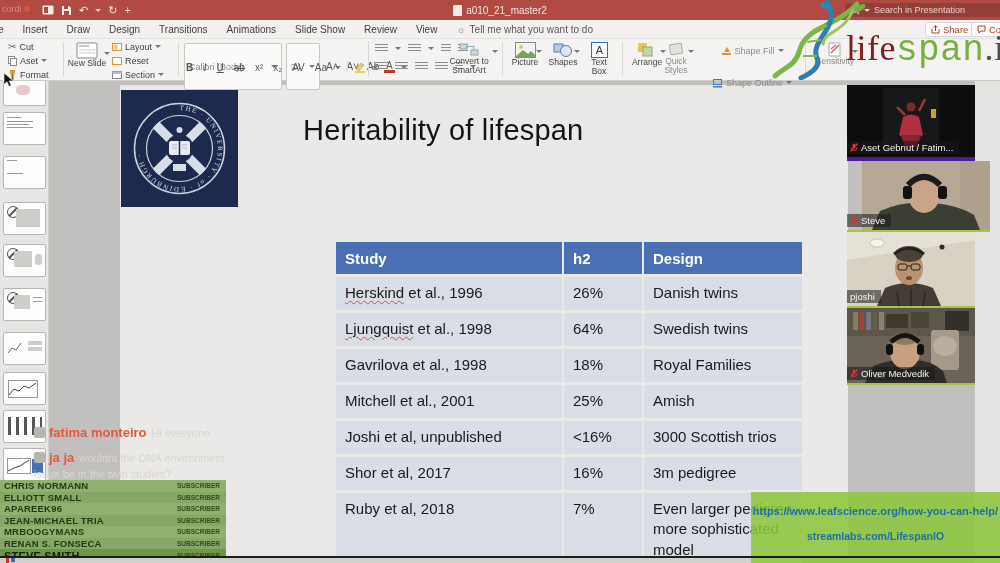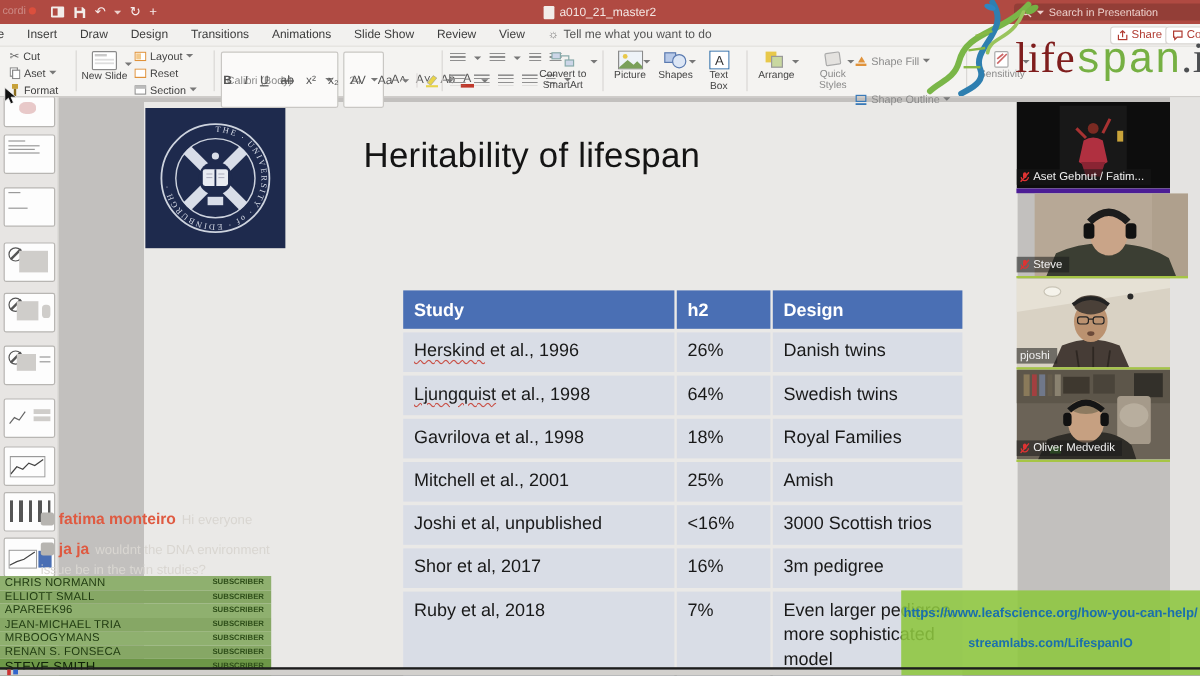--- a/index.html
+++ b/index.html
@@ -71,21 +71,21 @@
   
   .chat{left:34px;top:424px;width:200px;z-index:30;font-size:11px;line-height:1.4;}
   .chatmsg{margin-bottom:7px;}
   .chatbadge{display:inline-block;width:11px;height:11px;background:#b7b5b1;border-radius:2px;margin-right:4px;vertical-align:-1px;}
   .chatname{font-weight:bold;font-size:13px;color:#df5a41;margin-right:5px;}
   .chattext{color:#d9d6d1;}
 
   
   .subs{left:0;top:480px;width:226px;z-index:32;}
   .subrow{height:11.5px;display:flex;align-items:center;justify-content:space-between;padding:0 6px 0 4px;}
-  .subname{font-size:9.5px;font-weight:normal;color:#1f3a10;letter-spacing:.2px;}
+  .subname{font-size:9.5px;font-weight:bold;color:#1f3a10;letter-spacing:.2px;}
   .subbadge{font-size:6.5px;font-weight:bold;color:#2f4f1a;}
   .sub-a{background:#8fb06f;}
   .sub-b{background:#86a765;}
   .sub-steve{background:#6d9747;height:13.5px;}
   .sub-steve .subname{font-size:11px;color:#0f2208;}
 
   
   .greenov{left:751px;top:492px;width:249px;height:71px;background:rgba(141,198,63,.88);z-index:35;}
   .url1{margin-top:13px;text-align:center;font-size:11px;font-weight:bold;color:#1a6fad;}
   .url2{margin-top:13px;text-align:center;font-size:10.5px;font-weight:bold;color:#1a6fad;}
@@ -319,29 +319,29 @@
     <div class="abs vd" style="left:622px;"></div>
 
     <div class="abs rbig" style="left:628px;top:4px;width:38px;">
       <svg width="20" height="16" viewBox="0 0 20 16">
           <rect x="1" y="1" width="9" height="9" fill="#e8c84a"></rect>
           <rect x="6" y="5" width="9" height="9" fill="#c9d8a0" stroke="#999"></rect>
         </svg>
       <span class="car" style="position:absolute;right:0;top:8px;"></span>
       <span>Arrange</span>
     </div>
-    <div class="abs rbig" style="left:676px;top:4px;width:36px;color:#8a8a8a;">
+    <div class="abs rbig" style="left:658px;top:4px;width:36px;color:#8a8a8a;">
       <svg width="18" height="15" viewBox="0 0 18 15">
           <rect x="3" y="2" width="12" height="10" rx="1" fill="#e4e2df" stroke="#aaa" transform="rotate(-8 9 7)"></rect>
         </svg>
       <span class="car" style="position:absolute;right:0;top:8px;"></span>
       <span>Quick Styles</span>
     </div>
     <div class="abs rcol" style="left:712px;top:6px;gap:5px;">
-      <div class="rrow" style="color:#8a8a8a;">
+      <div class="rrow" style="color:#8a8a8a;justify-content:center;">
           <svg width="11" height="10" viewBox="0 0 11 10">
             <path d="M3,6 L6,1 L9,6 Z" fill="#e0923a"></path>
             <rect x="1" y="7" width="9" height="2" fill="#e0923a"></rect>
           </svg>
           <span>Shape Fill</span>
           <span class="car"></span>
         </div>
       <div class="rrow" style="color:#8a8a8a;margin-top:14px;">
           <svg width="11" height="10" viewBox="0 0 11 10">
             <rect x="1.5" y="1.5" width="8" height="5" fill="none" stroke="#3a7ab8"></rect>

